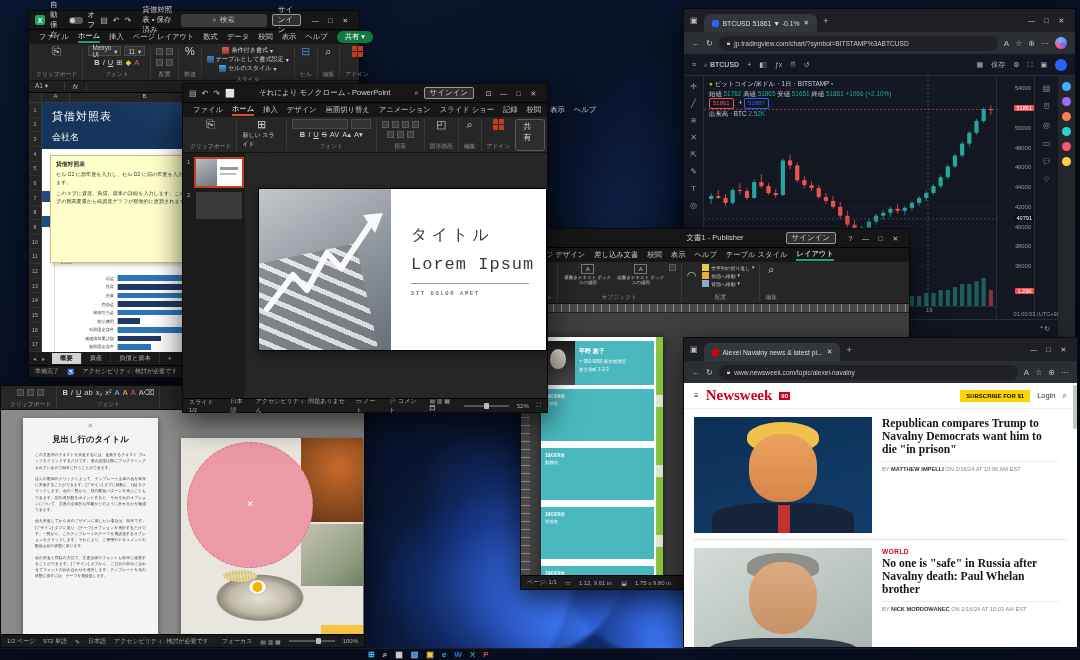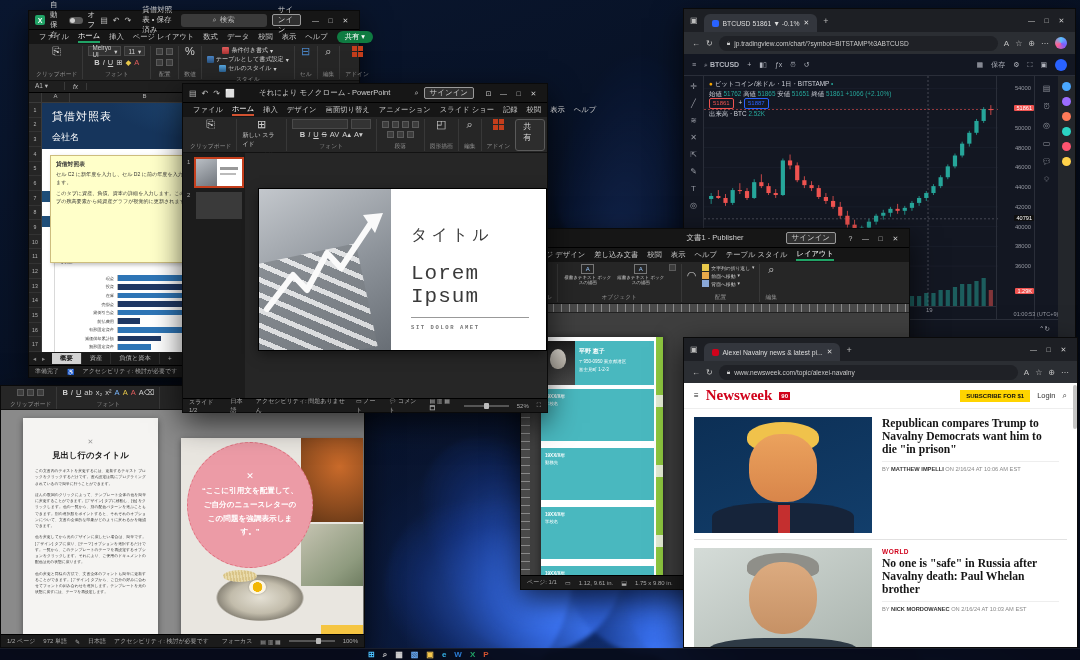--- a/index.html
+++ b/index.html
@@ -108,31 +108,31 @@
 .thumb .tr2{position:absolute;left:52%;top:50%;width:34%;height:2px;background:#bbb}
 .thumb.gray{background:#3a3a3a}
 .slide{position:absolute;left:76px;top:36px;width:287px;height:161px;background:#fff;
   box-shadow:0 0 0 1px #000,0 4px 12px rgba(0,0,0,.5);display:flex}
 .sphoto{width:46%;position:relative;background:linear-gradient(150deg,#c3c7cc 0%,#8d939a 55%,#686e75 100%);overflow:hidden}
 .stairs{position:absolute;left:-12%;bottom:-6%;width:95%;height:65%;transform:rotate(-12deg);
   background:repeating-linear-gradient(35deg,rgba(250,250,250,.75) 0 5px,rgba(120,125,130,.6) 5px 14px)}
 .sline{position:absolute;left:0;top:0;width:100%;height:100%}
 .stext{flex:1;padding:36px 0 0 20px;color:#3a3a3a;font-family:"Liberation Mono","DejaVu Sans Mono",monospace}
 .st1{font-size:16px;letter-spacing:4px}
-.st2{font-size:21px;margin-top:16px;letter-spacing:1px}
+.st2{font-size:17px;margin-top:9px;letter-spacing:1px}
 .strule{width:118px;border-top:1px solid #999;margin:9px 0 6px}
 .st3{font-size:5.5px;letter-spacing:1.6px;color:#777;font-weight:bold}
 #ppt .sbar{height:14px}
 
 
 #word{left:0;top:385px;width:365px;height:263px;z-index:20;display:flex;flex-direction:column}
 .wribbon{height:24px;background:#262626;border-bottom:1px solid #111;display:flex;align-items:stretch;padding:1px 4px 0}
 .wdoc{position:relative;flex:1;background:#8a8a8a;overflow:hidden}
 .page1{position:absolute;left:22px;top:8px;width:135px;height:216px;background:#f5f4f2;
-  box-shadow:0 2px 6px rgba(0,0,0,.45);padding:20px 12px;color:#222}
+  box-shadow:0 2px 6px rgba(0,0,0,.45);padding:4px 12px;color:#222}
 .px{display:block;text-align:center;color:#9a9a9a;font-size:7px;margin-bottom:4px}
 .wh{font-size:8.4px;font-weight:bold;text-align:center;color:#1a1a1a;margin-bottom:7px}
 .wp{font-size:3.8px;line-height:1.65;text-align:justify;margin-bottom:5px;color:#333}
 .page2{position:absolute;left:180px;top:28px;width:182px;height:196px;background:#e9e6e0;
   box-shadow:0 2px 6px rgba(0,0,0,.45);overflow:hidden}
 .spice{position:absolute;right:0;top:0;width:62px;height:84px;
   background:radial-gradient(circle at 62% 34%,#c96a2a 0%,#8a4a1e 62%,#5f3415 100%)}
 .leaf{position:absolute;right:0;top:86px;width:62px;height:62px;background:linear-gradient(140deg,#c6c4b2,#8f9b7f 70%,#6f7d61)}
 .qcircle{position:absolute;left:6px;top:4px;width:126px;height:126px;border-radius:50%;
   background:#ec9ba6;border:1.6px dashed #e0717f;display:flex;flex-direction:column;align-items:center;
@@ -529,21 +529,20 @@
         <p class="wp">この文書内のテキストを変更するには、更新するテキスト ブロックをクリックするだけです。書式設定は既にプログラミングされているので簡単に行うことができます。</p>
         <p class="wp">ほんの数回のクリックによって、テンプレート全体の色を簡単に変更することができます。[デザイン] タブに移動し、[色] をクリックします。色の一覧から、別の配色パターンを選ぶこともできます。別の選択肢をポイントすると、それぞれのオプションについて、文書の全体的な印象がどのように変わるかを確認できます。</p>
         <p class="wp">色を変更してから元のデザインに戻したい場合は、簡単です。[デザイン] タブに戻り、[テーマ] オプションを選択するだけです。一覧から、このテンプレートのテーマを再設定するオプションをクリックします。それにより、ご使用のドキュメントの配色は元の状態に戻ります。</p>
         <p class="wp">色の変更と同様の方法で、文書全体のフォントも簡単に更新することができます。[デザイン] タブから、ご自分の好みに合わせてフォントの組み合わせを選択します。テンプレートを元の状態に戻すには、テーマを再設定します。</p>
       </div>
       <div class="page2">
         <div class="spice"></div>
         <div class="leaf"></div>
         <div class="qcircle">
           <span class="qx">✕</span>
-          <span class="qtext">“ここに引用文を配置して、ご自分のニュースレターのこの問題を強調表示します。”</span>
         </div>
         <div class="bowl"></div>
         <div class="ystrip"></div>
       </div>
     </div>
     <div class="sbar">
       <span>1/2 ページ</span>
       <span>972 単語</span>
       <span>✎</span>
       <span>日本語</span>

